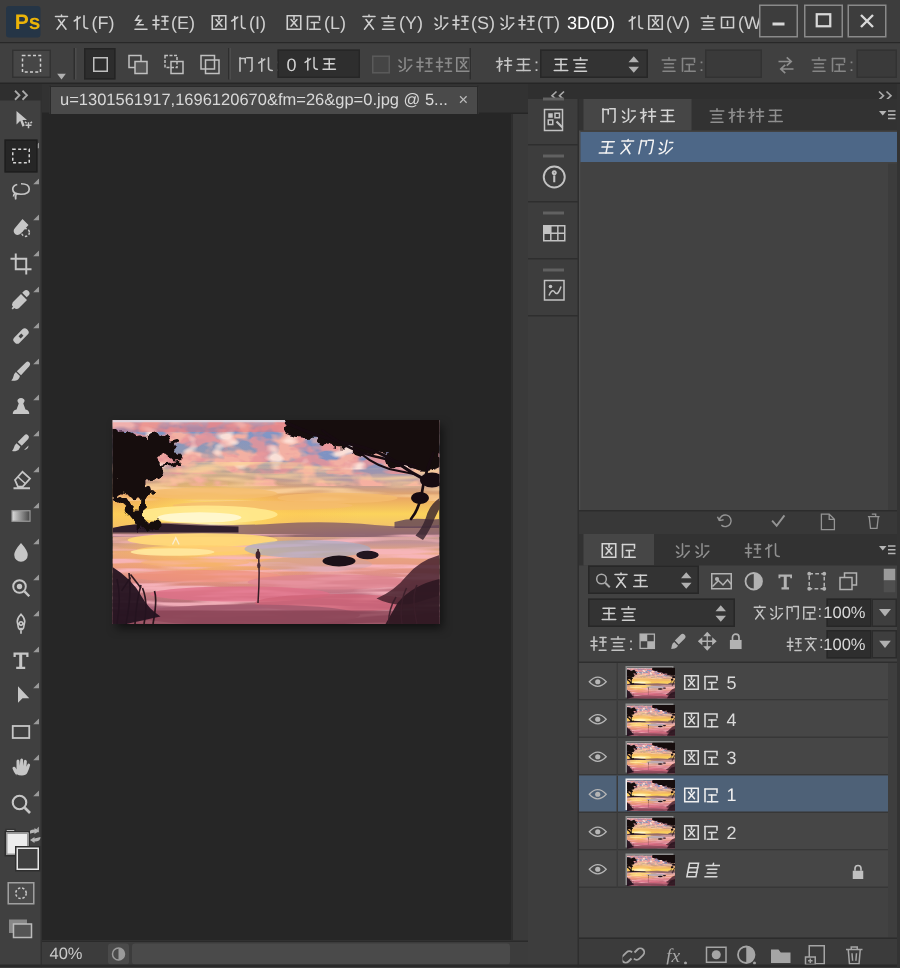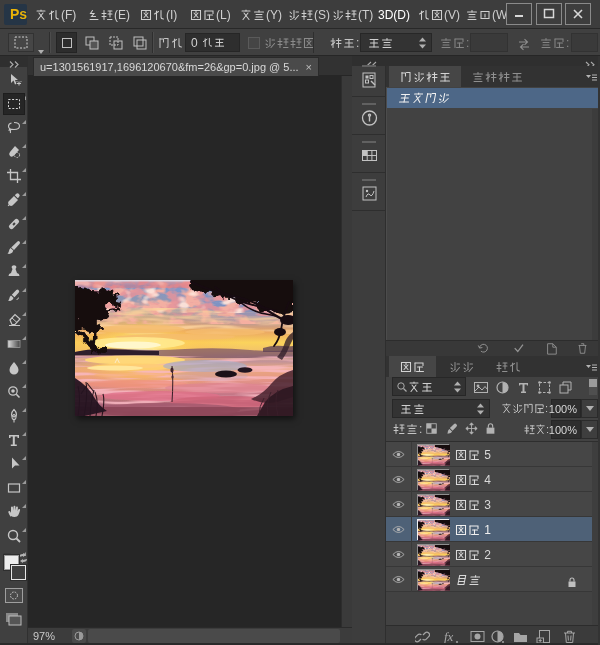--- a/index.html
+++ b/index.html
@@ -789,21 +789,21 @@
     </svg>
   </div>
 <div style="position:absolute;left:28px;top:56px;width:324px;height:20px;background:#323232;border-bottom:1px solid #262626;"></div>
 <div style="position:absolute;left:33px;top:57px;width:286px;height:19px;background:#4a4a4a;border:1px solid #2a2a2a;border-bottom:none;display:flex;align-items:center;padding:0 6px;color:#d8d8d8;font-size:11px;white-space:nowrap;overflow:hidden;">u=1301561917,1696120670&amp;fm=26&amp;gp=0.jpg @ 5...<span style="margin-left:7px;color:#bdbdbd;font-size:11px">×</span></div>
 <div style="position:absolute;left:28px;top:76px;width:324px;height:551px;background:#262626;"></div>
 <div style="position:absolute;left:341px;top:76px;width:11px;height:551px;background:#3a3a3a;border-left:1px solid #2d2d2d;"></div>
 <div style="position:absolute;left:75px;top:280px;width:218px;height:136px;box-shadow:2px 3px 6px rgba(0,0,0,0.55);"><svg width="218" height="136">
       <use href="#sunset"></use>
     </svg></div>
 <div style="position:absolute;left:28px;top:627px;width:324px;height:18px;background:#3c3c3c;border-top:1px solid #2a2a2a;display:flex;align-items:center;"></div>
-<div style="position:absolute;left:33px;top:630px;color:#c9c9c9;font-size:11px;">97%</div>
+<div style="position:absolute;left:33px;top:630px;color:#c9c9c9;font-size:11px;">40%</div>
 <div style="position:absolute;left:72px;top:629px;width:14px;height:14px;background:#4a4a4a;border-radius:2px;display:flex;align-items:center;justify-content:center;">
     <svg width="10" height="10">
       <circle cx="5" cy="5" r="4" fill="none" stroke="#9a9a9a"></circle>
       <path d="M5,1a4,4 0 0 1 0,8z" fill="#9a9a9a"></path>
     </svg>
   </div>
 <div style="position:absolute;left:88px;top:629px;width:252px;height:14px;background:#4a4a4a;border-radius:2px;"></div>
 <div style="position:absolute;left:352px;top:56px;width:248px;height:10px;background:#2f2f2f;"><svg width="248" height="10">
       <path d="M24,2l-3,2.8l3,2.8 M19,2l-3,2.8l3,2.8 M234,2l3,2.8l-3,2.8 M239,2l3,2.8l-3,2.8" stroke="#a9a9a9" fill="none" stroke-width="1.1"></path>
     </svg></div>

